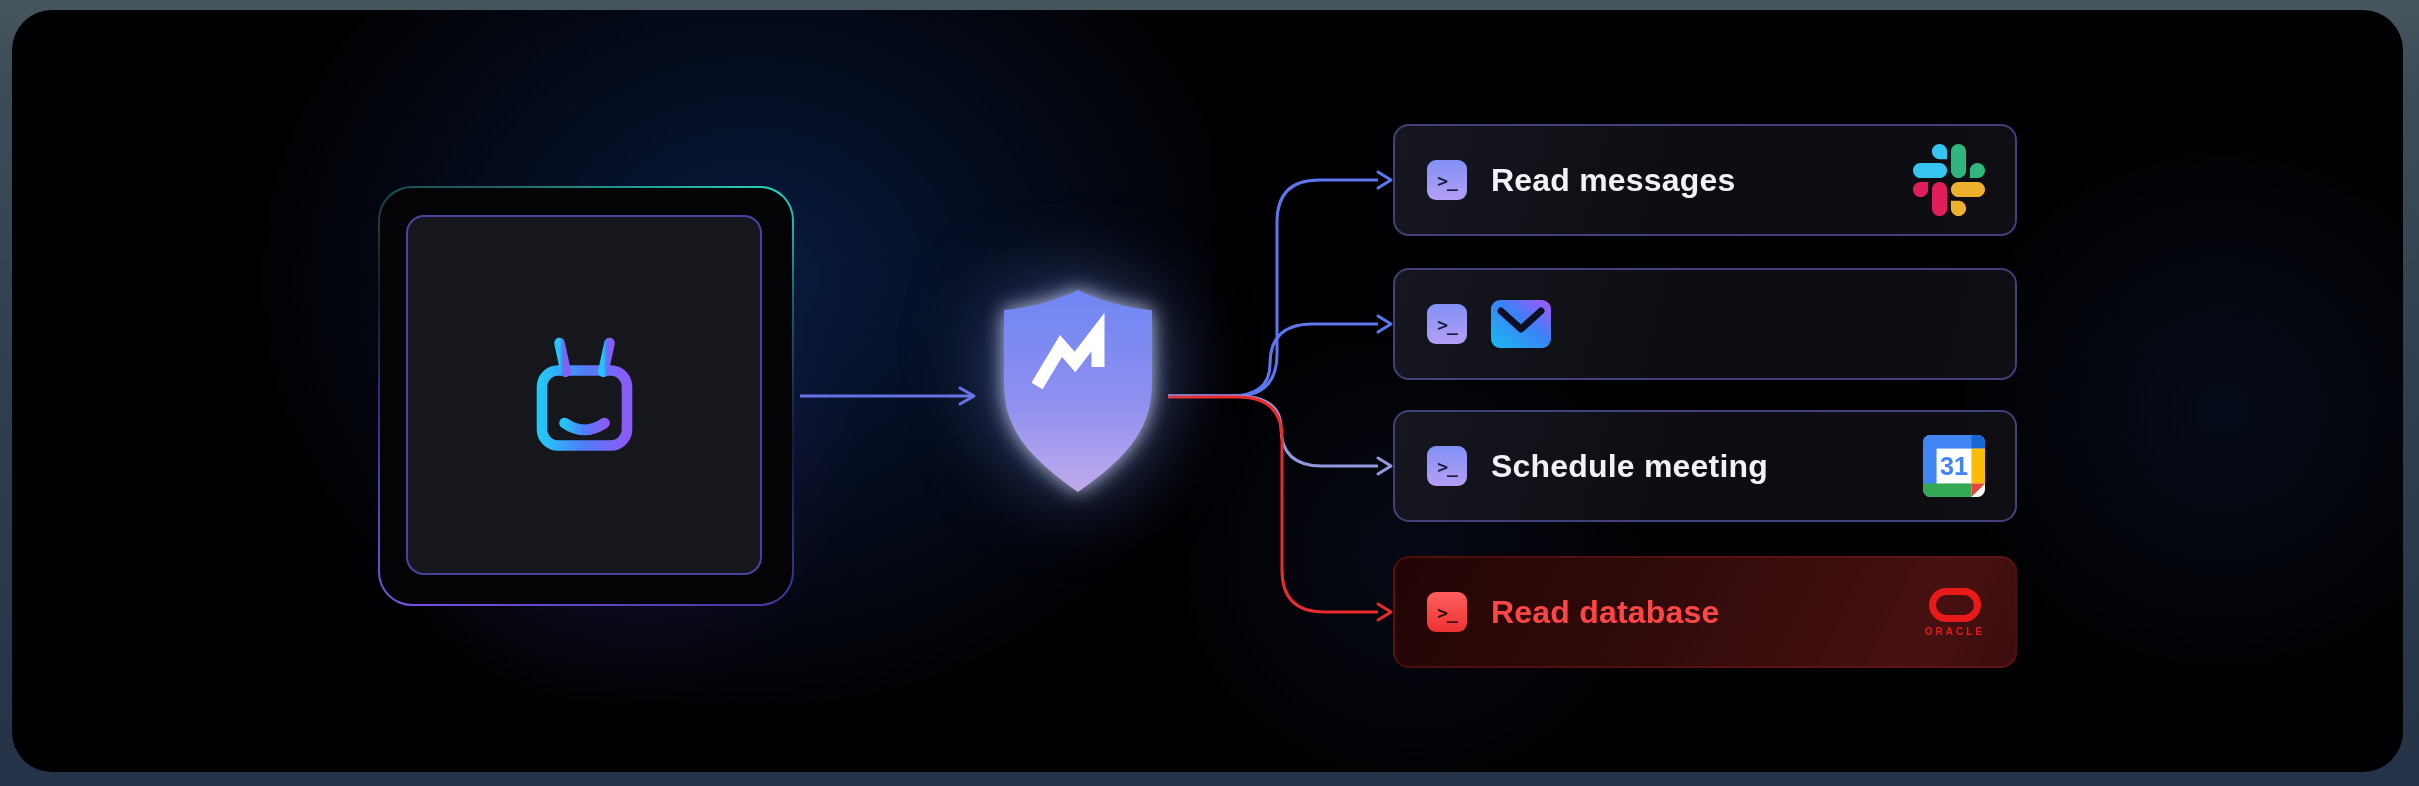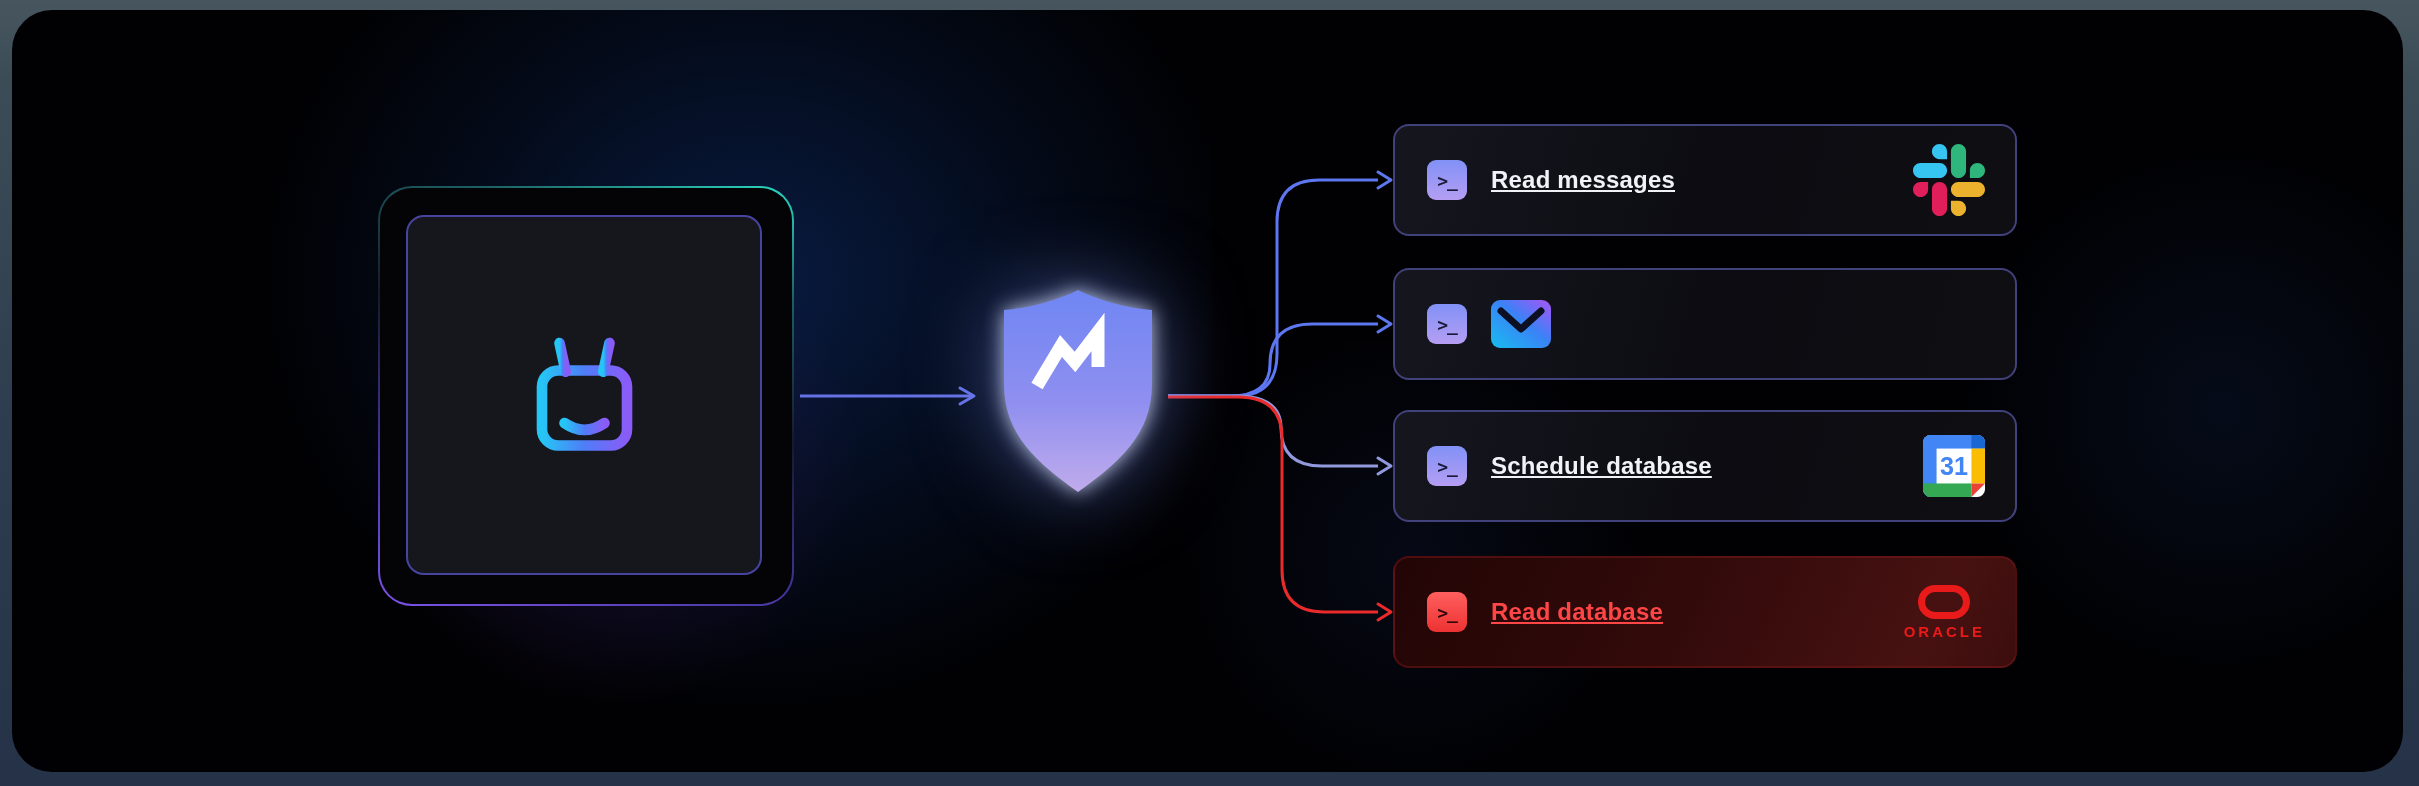--- a/index.html
+++ b/index.html
@@ -63,28 +63,28 @@
   .row1{top:124px;} .row2{top:268px;} .row3{top:410px;} .row4{top:556px;}
 
   .chip{
     width:40px;height:40px;border-radius:9px;flex:none;
     display:flex;align-items:center;justify-content:center;
     font-family:"DejaVu Sans Mono",monospace;font-weight:bold;font-size:18px;letter-spacing:-1px;
   }
   .chip-allowed{background:linear-gradient(180deg,#8191f6 0%,#b59ef3 100%);color:#181a38;}
   .chip-blocked{background:linear-gradient(180deg,#ff5f5f 0%,#ee3232 100%);color:#320707;}
 
-  .label{flex:1;font-size:24px;font-weight:700;color:#f1f2f8;letter-spacing:0.2px;text-decoration:underline;}
+  .label{flex:1;font-size:32px;font-weight:700;color:#f1f2f8;letter-spacing:0.2px;}
   .blocked .label{color:#ff4646;}
 
   .service-icon{flex:none;display:flex;align-items:center;}
 
   .oracle{display:flex;flex-direction:column;align-items:center;gap:4px;}
   .oracle-ring{width:52px;height:34px;border:7px solid #e81a1a;border-radius:17px;box-sizing:border-box;}
-  .oracle-word{font-size:15px;font-weight:bold;color:#e81a1a;letter-spacing:3px;}
+  .oracle-word{font-size:10px;font-weight:bold;color:#e81a1a;letter-spacing:3px;}
 </style>
 </head>
 <body>
 
 <div id="panel">
   <div class="glow glow-blue"></div>
   <div class="glow glow-purple"></div>
   <div class="glow glow-right"></div>
   <div class="glow glow-mid"></div>
 </div>
@@ -178,21 +178,21 @@
         <rect x="0" y="0" width="60" height="48" rx="9" fill="url(#mailGrad)"></rect>
         <polyline points="10,11 30,29 50,11" fill="none" stroke="#0d1022" stroke-width="7" stroke-linecap="round" stroke-linejoin="round"></polyline>
       </svg>
     </div>
   </div>
 
   <div class="action-card allowed row3">
     <div class="chip chip-allowed">
       <span>&gt;_</span>
     </div>
-    <div class="label">Schedule database</div>
+    <div class="label">Schedule meeting</div>
     <div class="service-icon">
       <svg width="62" height="62" viewBox="0 0 64 64">
         <defs>
             <clipPath id="calClip">
               <rect x="0" y="0" width="64" height="64" rx="8"></rect>
             </clipPath>
           </defs>
         <g clip-path="url(#calClip)">
           <rect x="0" y="0" width="64" height="64" fill="#ffffff"></rect>
           <rect x="0" y="0" width="64" height="14" fill="#4285f4"></rect>

